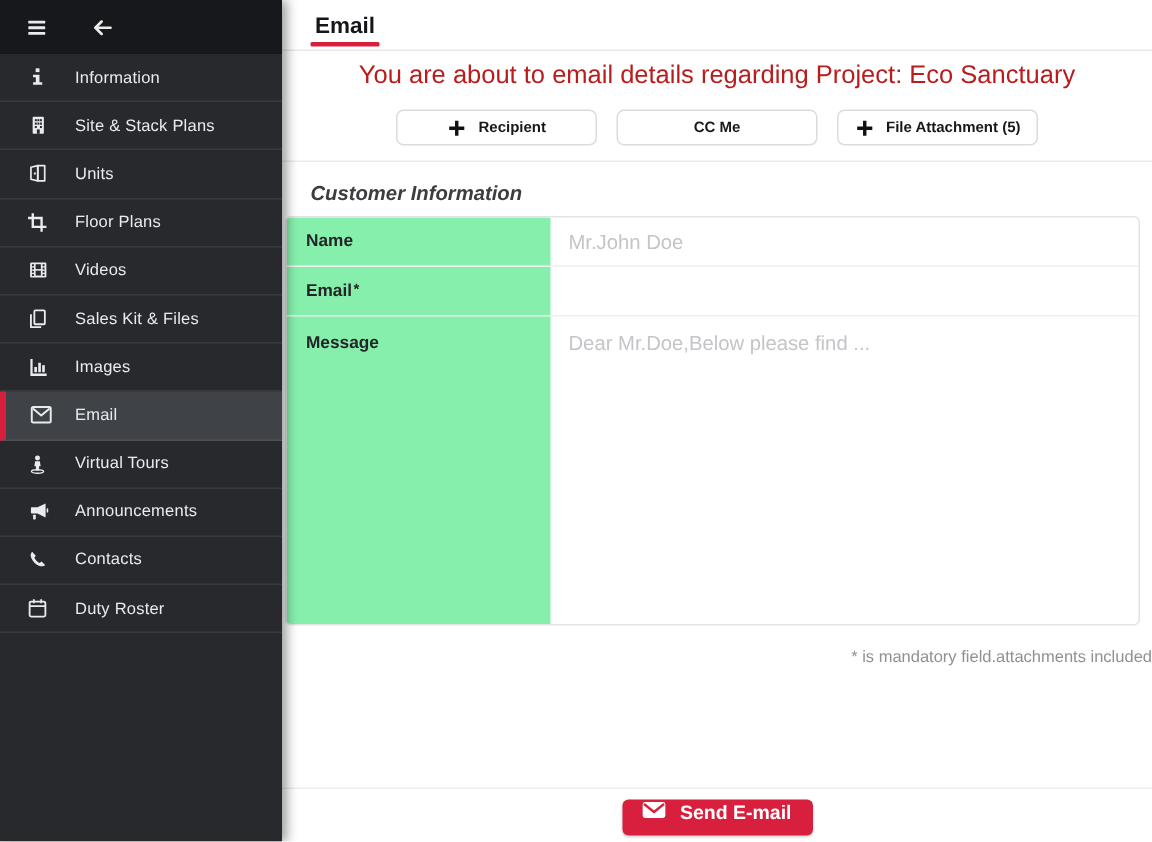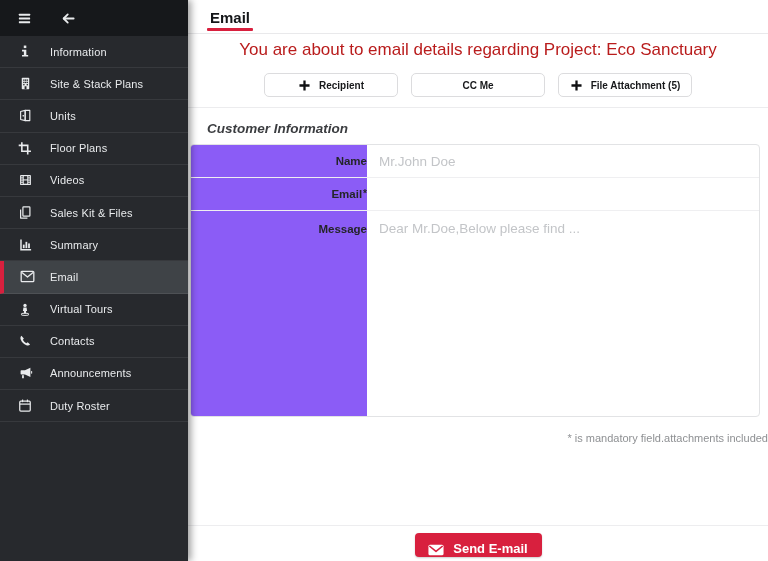--- a/index.html
+++ b/index.html
@@ -37,39 +37,39 @@
                 color:#17181a; display:flex; align-items:center; justify-content:center;
                 gap:8px; cursor:pointer; }
   .action-btn .plus { display:flex; }
   .rule { border-bottom:1px solid #ececee; margin-top:10px; }
   .section-title { margin:13px 0 0 19px; font-size:13.5px; font-weight:700; color:#3b3d40;font-style:italic; }
 
   .panel { margin:8px 8px 0 2px; border:1px solid #e2e3e5; border-radius:4px;
            background:#fff; overflow:hidden; }
   .field-row { display:flex; border-bottom:1px solid #efeff1; min-height:33px; }
   .field-row:last-child { border-bottom:none; }
-  .field-label { width:176px; flex:0 0 176px; background:#8b5cf6; padding-left:13px;
+  .field-label { width:176px; flex:0 0 176px; background:#86efac; padding-left:13px;
                  font-size:11.5px; font-weight:700; color:#242528;
-                 display:flex; align-items:center;justify-content:flex-end; }
+                 display:flex; align-items:center; }
   .field-label sup { font-size:10px; line-height:0; margin-left:1px; }
   .field-row.msg .field-label { align-items:flex-start; padding-top:12px; }
   .field-ctrl { flex:1; display:flex; }
   .field-ctrl input { flex:1; border:0; outline:none; background:transparent;
                       font-family:inherit; font-size:13.5px; color:#333; padding:0 10px 0 12px; }
   .field-ctrl textarea { flex:1; border:0; outline:none; resize:none; background:transparent;
                          font-family:inherit; font-size:13.5px; color:#333;
                          padding:10px 12px; height:205px; }
   .field-ctrl input::placeholder, .field-ctrl textarea::placeholder { color:#c3c5c8; }
   .note { margin-top:15px; text-align:right; font-size:11px; color:#8e9093; }
 
   .send-bar { margin-top:auto; border-top:1px solid #ededef; padding:7px 0 4px;
               display:flex; justify-content:center; }
   .send-btn { width:127px; height:24px; background:var(--accent); color:#fff; border:0;
               border-radius:4px; font-family:inherit; font-size:13px; font-weight:700;
-              display:flex; align-items:flex-end; justify-content:center; gap:9px;
+              display:flex; align-items:flex-start; justify-content:center; gap:9px;
               cursor:pointer; box-shadow:0 1px 2px rgba(0,0,0,.2); }
   .send-btn .env { display:flex; }
   :root { --accent:#d8203e; }
   svg { display:block; }
 </style>
 </head>
 <body>
 
 <div class="app">
 
@@ -182,21 +182,21 @@
     <span class="icon-box">
             <span>
               <svg width="15" height="14" viewBox="0 0 16 16" fill="#e9ebed">
                 <path d="M2 1.6 h1.7 v11 H14.4 v1.8 H2z"></path>
                 <rect x="5" y="7.6" width="2" height="4"></rect>
                 <rect x="8" y="4.4" width="2" height="7.2"></rect>
                 <rect x="11" y="6.2" width="2" height="5.4"></rect>
               </svg>
             </span>
           </span>
-    <span class="nav-label">Summary</span>
+    <span class="nav-label">Images</span>
   </div>
         <div class="nav-item active">
     <span class="icon-box">
             <span>
               <svg width="15" height="13" viewBox="0 0 16 14" fill="none" stroke="#e9ebed" stroke-width="1.4" stroke-linejoin="round">
                 <rect x="1.2" y="1.4" width="13.6" height="11.2" rx="1"></rect>
                 <path d="M2 2.6 L8 7.6 L14 2.6"></path>
               </svg>
             </span>
           </span>
@@ -210,38 +210,38 @@
                 <path d="M6.2 5.8 h3.6 l0.6 3.8 h-1.2 v3.1 h-2.4 V9.6 H5.6z" fill="#e9ebed"></path>
                 <ellipse cx="8" cy="13.5" rx="4.6" ry="1.3" fill="none" stroke="#e9ebed" stroke-width="1.1"></ellipse>
               </svg>
             </span>
           </span>
     <span class="nav-label">Virtual Tours</span>
   </div>
         <div class="nav-item">
     <span class="icon-box">
             <span>
-              <svg width="14" height="14" viewBox="0 0 16 16" fill="#e9ebed">
-                <path d="M3.9 2.1 C2.8 3.1 2.5 4.8 3.1 6.4 c1.2 3.1 3.5 5.4 6.5 6.5 1.6 0.6 3.2 0.3 4.2-0.8 l-2.7-2.6 -1.6 1.1 c-1.7-0.9-3.1-2.3-3.9-4 l1.1-1.5 z"></path>
-              </svg>
-            </span>
-          </span>
-    <span class="nav-label">Contacts</span>
-  </div>
-        <div class="nav-item">
-    <span class="icon-box">
-            <span>
               <svg width="15" height="14" viewBox="0 0 16 16" fill="#e9ebed">
                 <path d="M13.6 1.9 v10.6 l-6.2-2.9 H3.2 a0.8 0.8 0 0 1-0.8-0.8 V5.6 a0.8 0.8 0 0 1 0.8-0.8 h4.2z"></path>
                 <rect x="4.1" y="10.4" width="2" height="3.7" rx="0.5"></rect>
                 <rect x="14.4" y="5.6" width="1.2" height="3.2" rx="0.5"></rect>
               </svg>
             </span>
           </span>
     <span class="nav-label">Announcements</span>
+  </div>
+        <div class="nav-item">
+    <span class="icon-box">
+            <span>
+              <svg width="14" height="14" viewBox="0 0 16 16" fill="#e9ebed">
+                <path d="M3.9 2.1 C2.8 3.1 2.5 4.8 3.1 6.4 c1.2 3.1 3.5 5.4 6.5 6.5 1.6 0.6 3.2 0.3 4.2-0.8 l-2.7-2.6 -1.6 1.1 c-1.7-0.9-3.1-2.3-3.9-4 l1.1-1.5 z"></path>
+              </svg>
+            </span>
+          </span>
+    <span class="nav-label">Contacts</span>
   </div>
         <div class="nav-item">
     <span class="icon-box">
             <span>
               <svg width="14" height="15" viewBox="0 0 16 16" fill="none" stroke="#e9ebed" stroke-width="1.4">
                 <rect x="2" y="3" width="12" height="11.4" rx="1.2"></rect>
                 <path d="M5.2 1.2 v3"></path>
                 <path d="M10.8 1.2 v3"></path>
                 <path d="M2 6.4 h12"></path>
               </svg>

